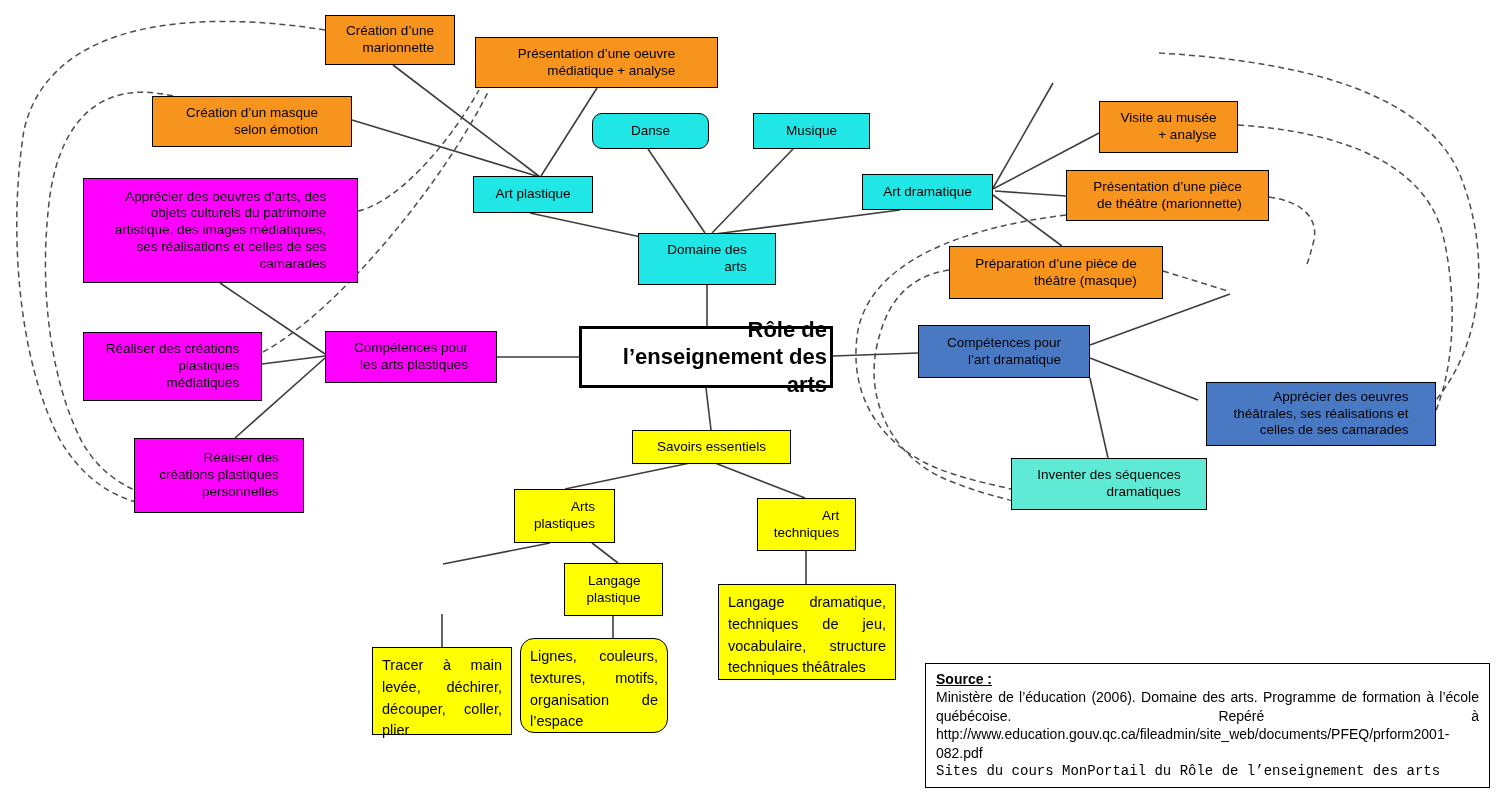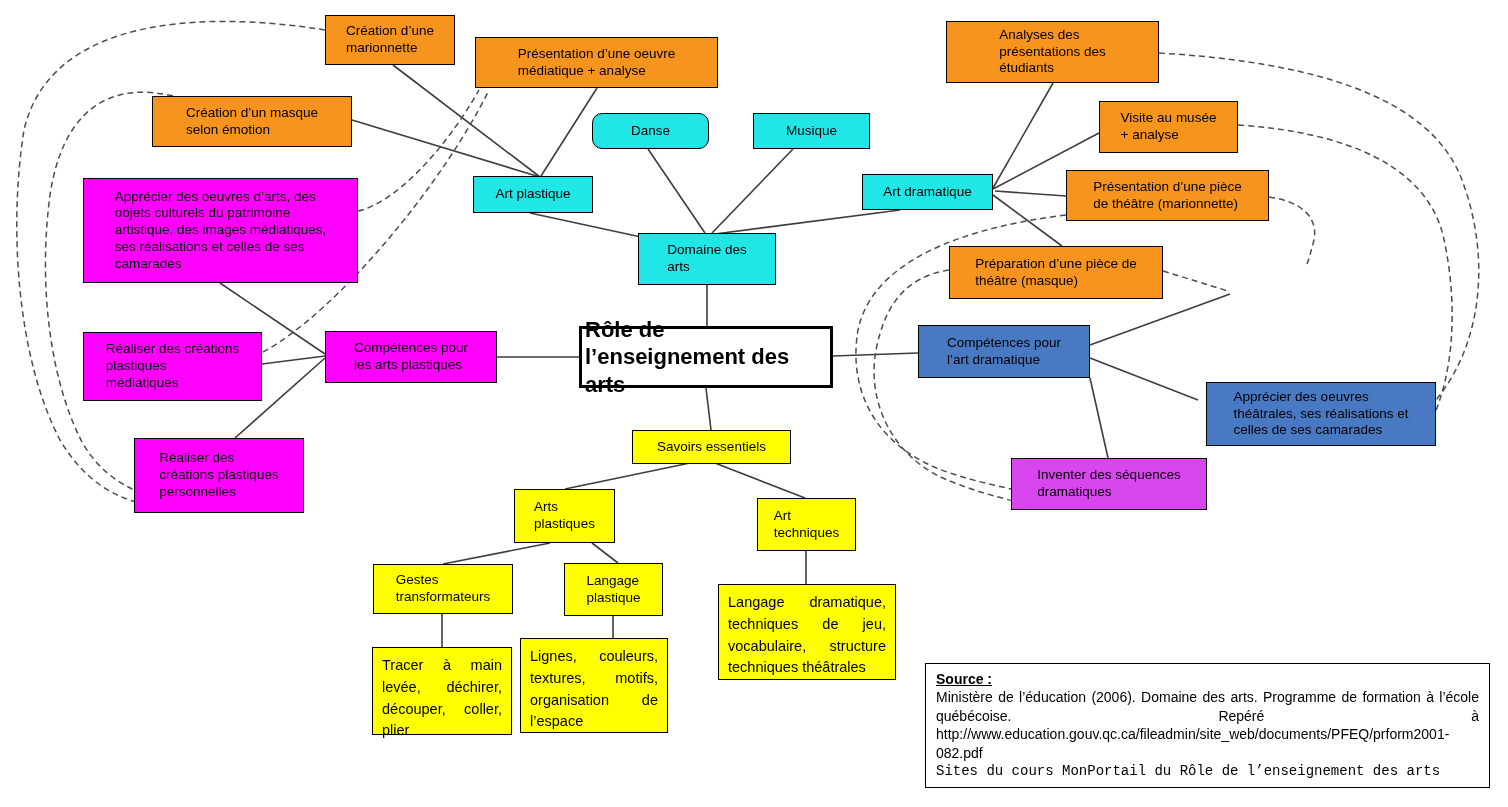--- a/index.html
+++ b/index.html
@@ -3,21 +3,21 @@
 <meta charset="utf-8">
 <style>
   html,body{margin:0;padding:0;background:#ffffff;}
   #canvas{
     position:relative;width:1508px;height:807px;background:#ffffff;overflow:hidden;
     font-family:"Liberation Sans","DejaVu Sans",sans-serif;color:#000;
   }
   #wires{position:absolute;left:0;top:0;width:1508px;height:807px;}
   .node{
     position:absolute;box-sizing:border-box;border:1.5px solid #000;
-    display:flex;align-items:center;justify-content:center;text-align:left;
+    display:flex;align-items:center;justify-content:center;text-align:right;
     font-size:13.5px;line-height:1.24;white-space:pre-line;padding:16px 3px;
   }
   .node.justify{
     display:block;text-align:justify;white-space:normal;
     font-size:14.5px;line-height:1.5;padding:7px 9px;overflow-wrap:anywhere;
   }
   .node.role{border-width:3.5px;font-size:22px;line-height:1.25;font-weight:bold;}
   .src-box{
     position:absolute;box-sizing:border-box;border:1.5px solid #000;background:#fff;
     padding:6px 10px;font-size:14px;line-height:1.32;
@@ -96,47 +96,42 @@
 créations plastiques
 personnelles</div>
   <div class="node" style="left: 473px; top: 176px; width: 120px; height: 37px; background: rgb(33, 230, 230);">Art plastique</div>
   <div class="node" style="left: 592px; top: 113px; width: 117px; height: 36px; background: rgb(33, 230, 230); border-radius: 10px;">Danse</div>
   <div class="node" style="left: 753px; top: 113px; width: 117px; height: 36px; background: rgb(33, 230, 230);">Musique</div>
   <div class="node" style="left: 638px; top: 233px; width: 138px; height: 52px; background: rgb(33, 230, 230);">Domaine des
 arts</div>
   <div class="node" style="left: 862px; top: 174px; width: 131px; height: 36px; background: rgb(33, 230, 230);">Art dramatique</div>
   <div class="node role" style="left: 579px; top: 326px; width: 254px; height: 62px; background: rgb(255, 255, 255);">Rôle de l’enseignement des
 arts</div>
-  <div class="node" style="left: 946px; top: 21px; width: 213px; height: 62px; background: rgb(247, 148, 29);">Analyses des
-présentations des
-étudiants</div>
   <div class="node" style="left: 1099px; top: 101px; width: 139px; height: 52px; background: rgb(247, 148, 29);">Visite au musée
 + analyse</div>
   <div class="node" style="left: 949px; top: 246px; width: 214px; height: 53px; background: rgb(247, 148, 29);">Préparation d’une pièce de
 théâtre (masque)</div>
   <div class="node" style="left: 1066px; top: 170px; width: 203px; height: 51px; background: rgb(247, 148, 29);">Présentation d’une pièce
 de théâtre (marionnette)</div>
   <div class="node" style="left: 918px; top: 325px; width: 172px; height: 53px; background: rgb(74, 121, 196);">Compétences pour
 l’art dramatique</div>
   <div class="node" style="left: 1198px; top: 382px; width: 230px; height: 64px; background: rgb(74, 121, 196); margin-left: 8px;">Apprécier des oeuvres
 théâtrales, ses réalisations et
 celles de ses camarades</div>
-  <div class="node" style="left: 1011px; top: 458px; width: 196px; height: 52px; background: #d946ef;">Inventer des séquences
+  <div class="node" style="left: 1011px; top: 458px; width: 196px; height: 52px; background: #5eead4;">Inventer des séquences
 dramatiques</div>
   <div class="node" style="left: 632px; top: 430px; width: 159px; height: 33px; background: rgb(255, 255, 0);">Savoirs essentiels</div>
   <div class="node" style="left: 514px; top: 489px; width: 101px; height: 54px; background: rgb(255, 255, 0);">Arts
 plastiques</div>
   <div class="node" style="left: 757px; top: 498px; width: 99px; height: 53px; background: rgb(255, 255, 0);">Art
 techniques</div>
-  <div class="node" style="left: 373px; top: 564px; width: 140px; height: 50px; background: rgb(255, 255, 0);">Gestes
-transformateurs</div>
   <div class="node" style="left: 564px; top: 563px; width: 99px; height: 53px; background: rgb(255, 255, 0);">Langage
 plastique</div>
   <div class="node justify" style="left: 372px; top: 647px; width: 140px; height: 88px; background: rgb(255, 255, 0);">Tracer à main levée, déchirer, découper, coller, plier</div>
-  <div class="node justify" style="left: 520px; top: 638px; width: 148px; height: 95px; background: rgb(255, 255, 0);">Lignes, couleurs, textures, motifs, organisation de l’espace</div>
+  <div class="node justify" style="left: 520px; top: 638px; width: 148px; height: 95px; background: rgb(255, 255, 0); border-radius: 14px;">Lignes, couleurs, textures, motifs, organisation de l’espace</div>
   <div class="node justify" style="left: 718px; top: 584px; width: 178px; height: 96px; background: rgb(255, 255, 0);">Langage dramatique, techniques de jeu, vocabulaire, structure techniques théâtrales</div>
 
   <div class="src-box" style="left:925px;top:663px;width:565px;height:125px;">
     <div class="head">Source :</div>
     <div class="body">Ministère de l’éducation (2006). Domaine des arts. Programme de formation à l’école québécoise. Repéré à http://www.education.gouv.qc.ca/fileadmin/site_web/documents/PFEQ/prform2001-082.pdf</div>
     <div class="foot">Sites du cours MonPortail du Rôle de l’enseignement des arts</div>
   </div>
 
 </div>
 

